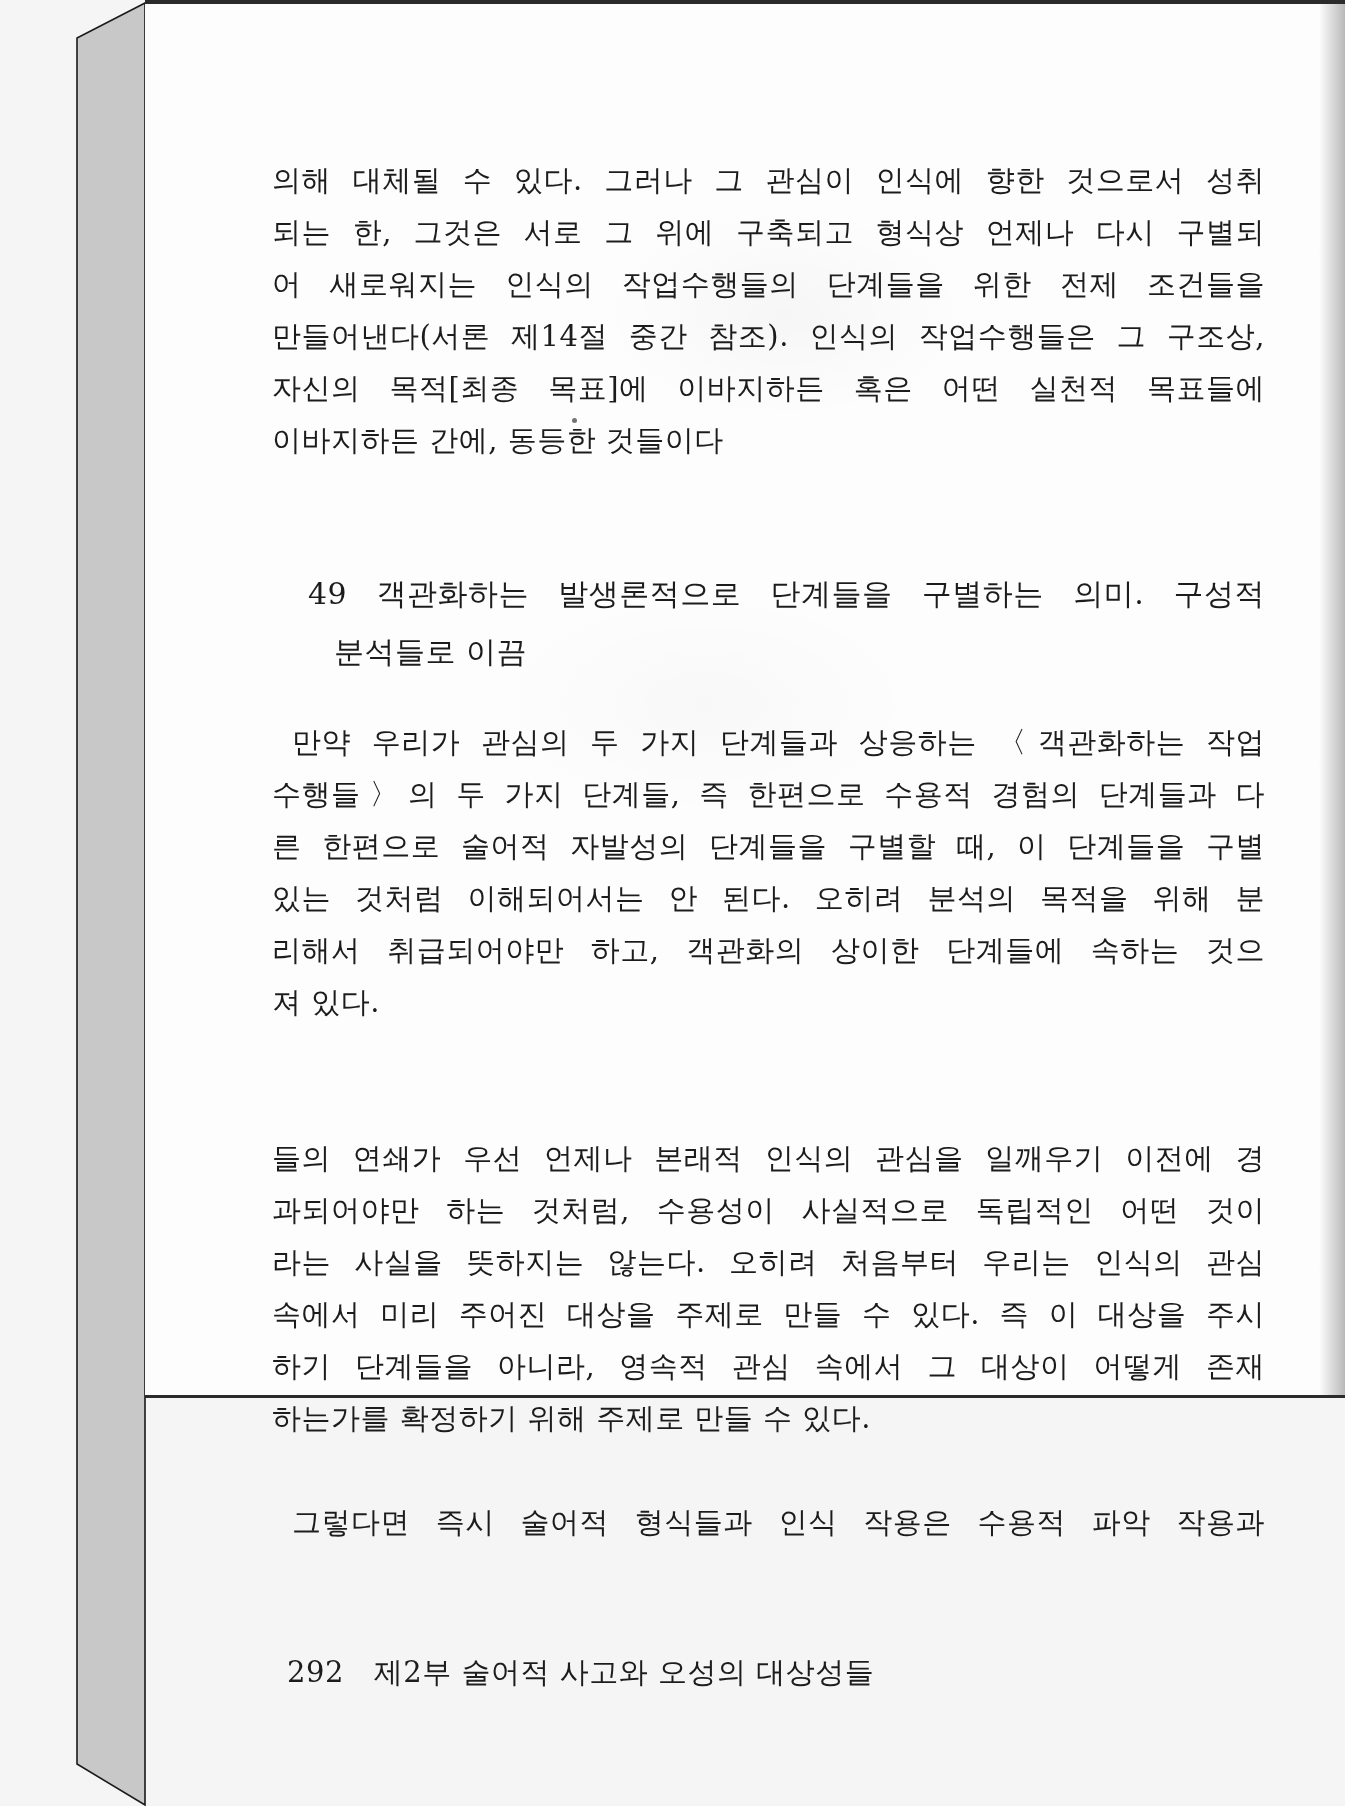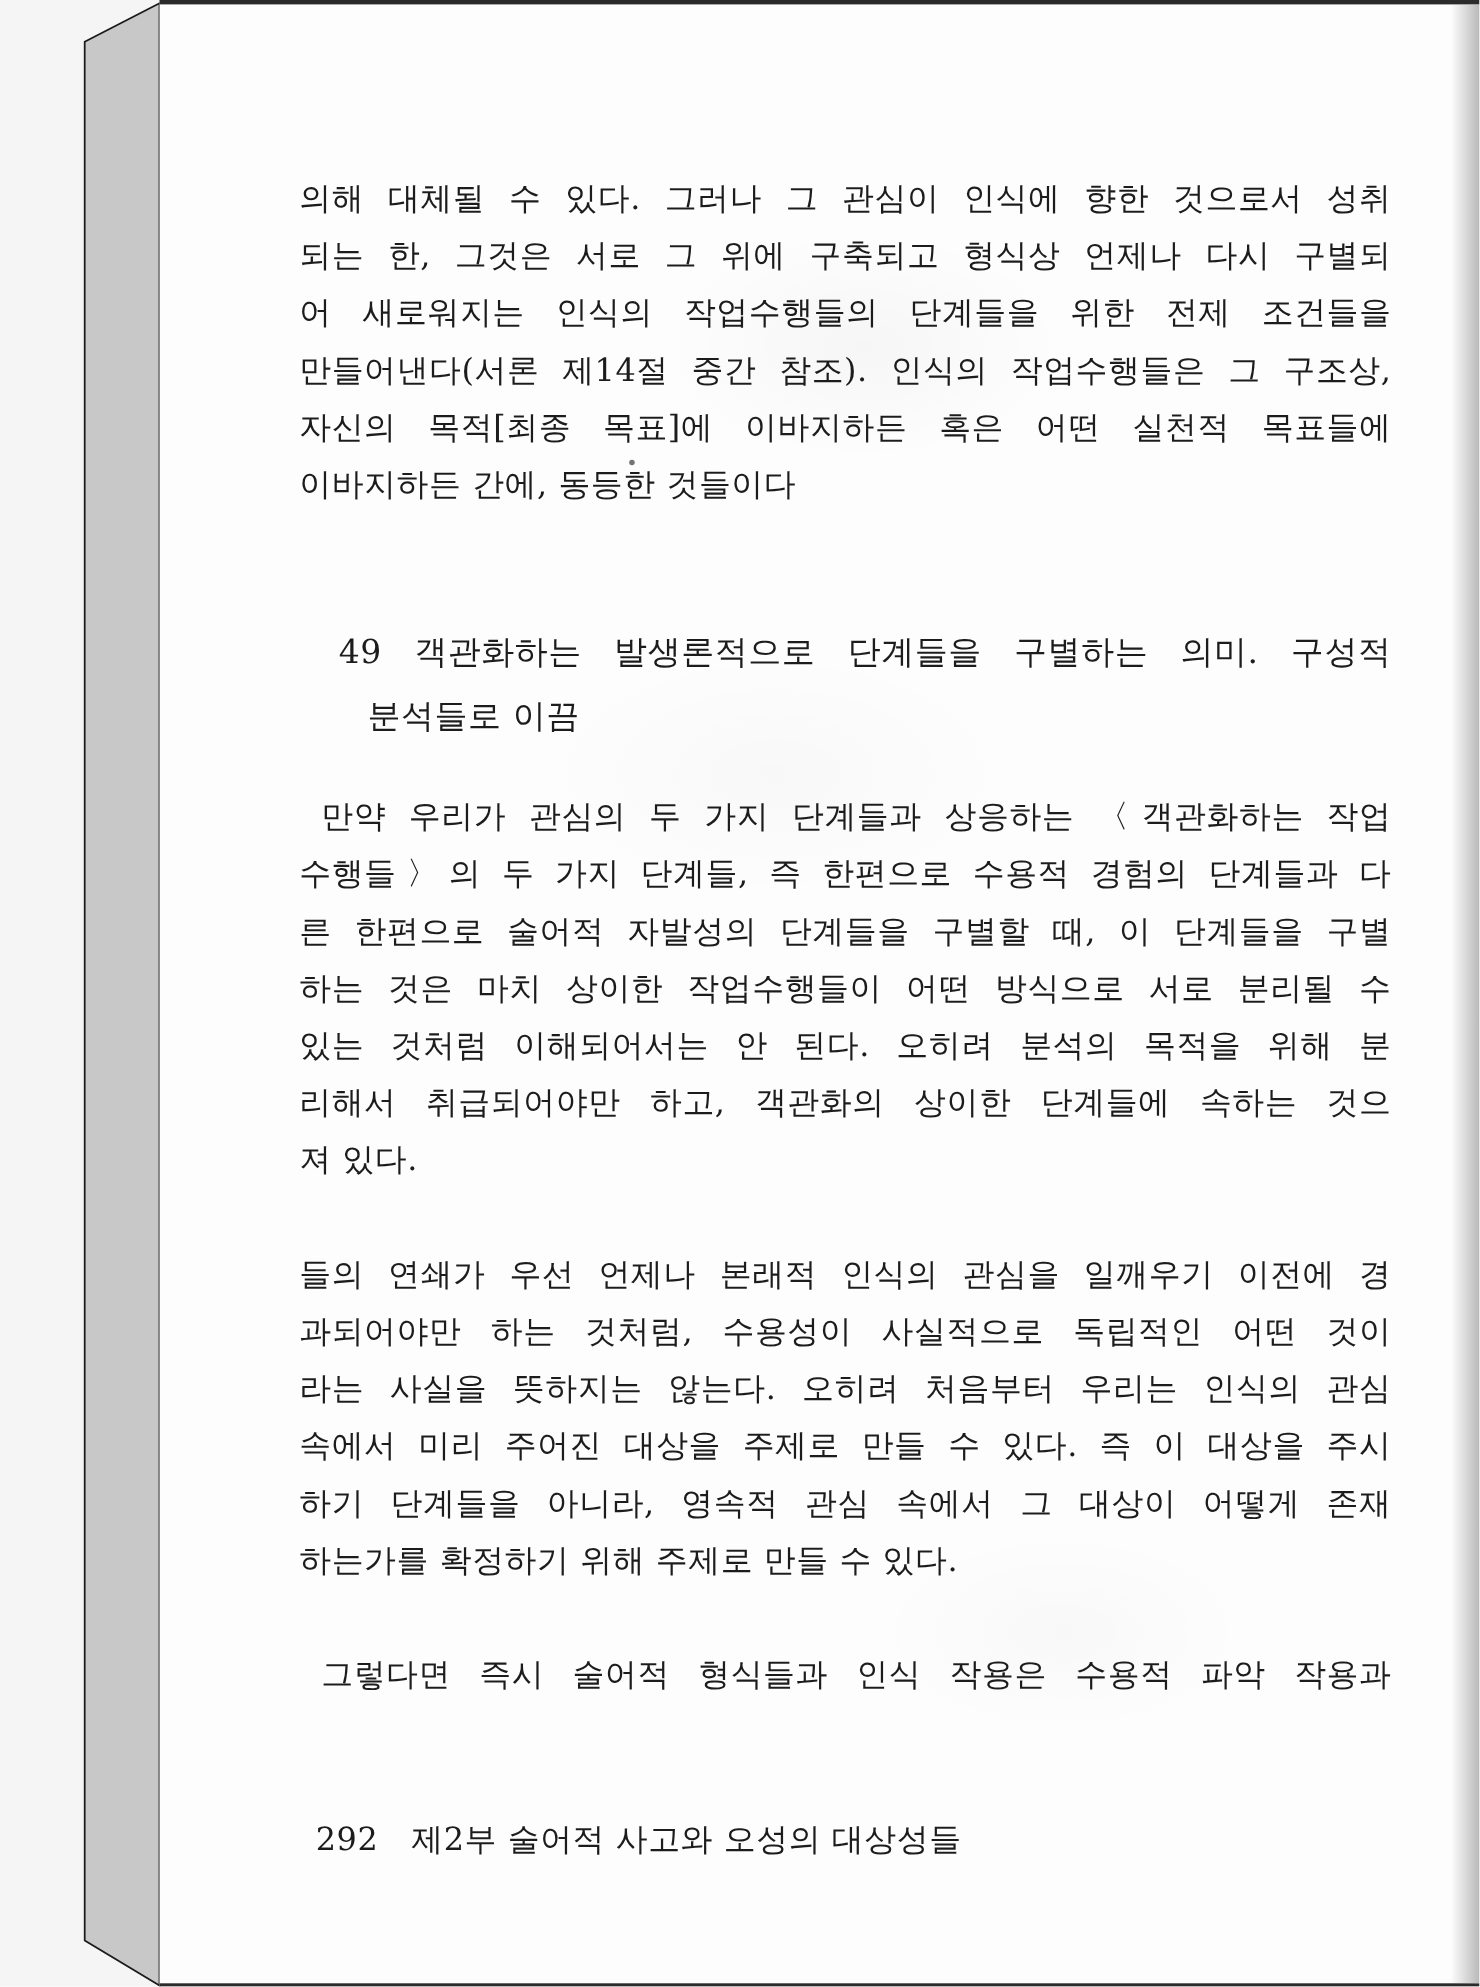--- a/index.html
+++ b/index.html
@@ -4,21 +4,21 @@
 <style>
   html,body { margin:0; padding:0; }
   body {
     width:1345px; height:1806px;
     position:relative; overflow:hidden;
     background:#f5f5f6;
     font-family:"DejaVu Serif","Liberation Serif",serif;
   }
   .spine-svg { position:absolute; left:0; top:0; width:1345px; height:1806px; }
   .page {
-    position:absolute; left:145px; top:0; width:1200px; height:1806px;
+    position:absolute; left:145px; top:0; width:1200px; height:1398px;
     background:#fdfdfd; box-sizing:border-box;
     border-top:4px solid #2b2b2b; border-bottom:3px solid #2b2b2b;
     background-image:
       radial-gradient(ellipse 260px 150px at 640px 310px, rgba(0,0,0,0.028), transparent 70%),
       radial-gradient(ellipse 300px 160px at 560px 700px, rgba(0,0,0,0.02), transparent 70%),
       radial-gradient(ellipse 240px 130px at 820px 1480px, rgba(0,0,0,0.018), transparent 70%);
   }
   .curl {
     position:absolute; top:0; right:0; width:26px; height:100%;
     background:linear-gradient(to right, rgba(150,150,150,0), rgba(148,148,148,0.65));
@@ -70,21 +70,20 @@
       <div class="line">어 새로워지는 인식의 작업수행들의 단계들을 위한 전제 조건들을</div>
       <div class="line">만들어낸다(서론 제14절 중간 참조). 인식의 작업수행들은 그 구조상,</div>
       <div class="line">자신의 목적[최종 목표]에 이바지하든 혹은 어떤 실천적 목표들에</div>
       <div class="line natural">이바지하든 간에, 동등한 것들이다</div>
     </div>
 
     <div class="para p2">
       <div class="line indent">만약 우리가 관심의 두 가지 단계들과 상응하는 〈객관화하는 작업</div>
       <div class="line">수행들〉의 두 가지 단계들, 즉 한편으로 수용적 경험의 단계들과 다</div>
       <div class="line">른 한편으로 술어적 자발성의 단계들을 구별할 때, 이 단계들을 구별</div>
-      <div class="line">하는 것은 마치 상이한 작업수행들이 어떤 방식으로 서로 분리될 수</div>
       <div class="line">있는 것처럼 이해되어서는 안 된다. 오히려 분석의 목적을 위해 분</div>
       <div class="line">리해서 취급되어야만 하고, 객관화의 상이한 단계들에 속하는 것으</div>
       <div class="line natural">져 있다.</div>
     </div>
 
     <div class="para p3">
       <div class="line">들의 연쇄가 우선 언제나 본래적 인식의 관심을 일깨우기 이전에 경</div>
       <div class="line">과되어야만 하는 것처럼, 수용성이 사실적으로 독립적인 어떤 것이</div>
       <div class="line">라는 사실을 뜻하지는 않는다. 오히려 처음부터 우리는 인식의 관심</div>
       <div class="line">속에서 미리 주어진 대상을 주제로 만들 수 있다. 즉 이 대상을 주시</div>

